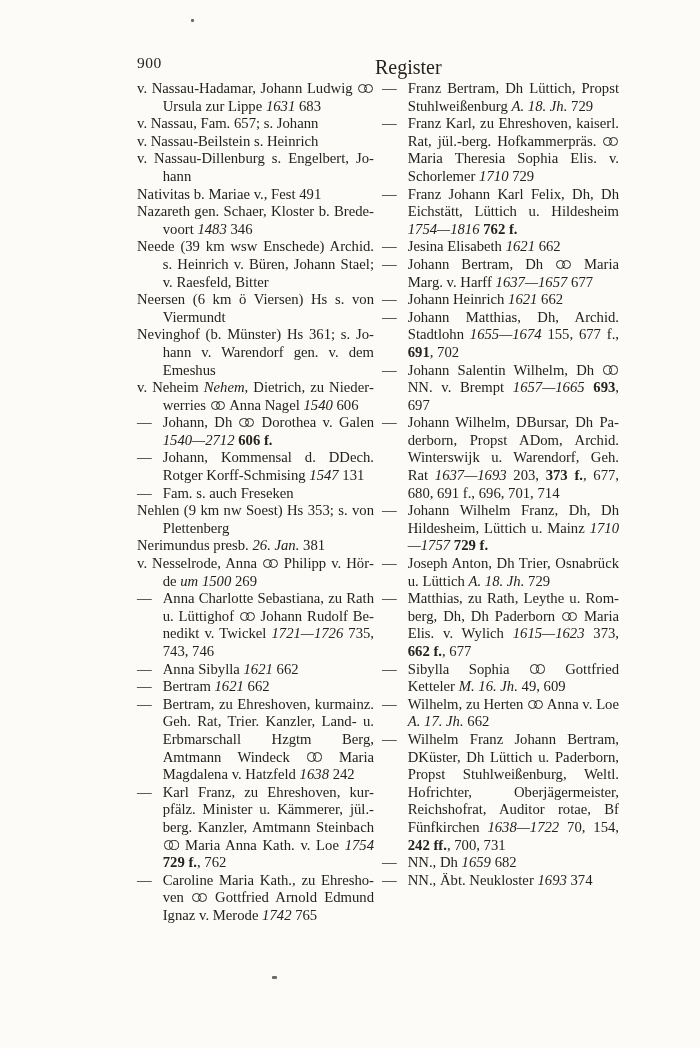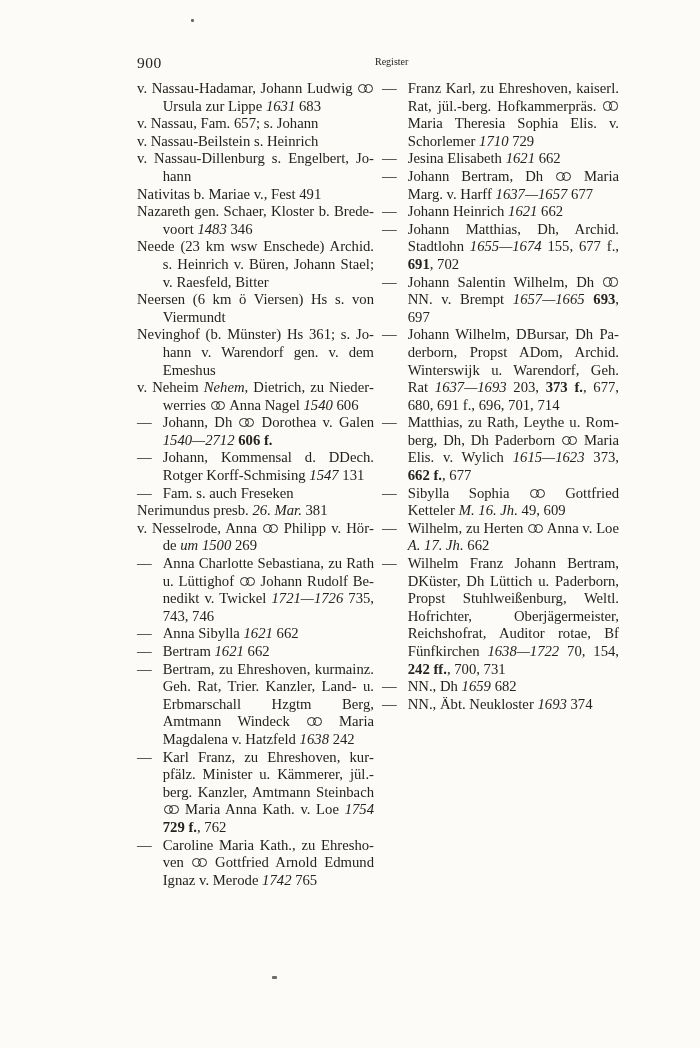--- a/index.html
+++ b/index.html
@@ -10,21 +10,21 @@
   body{
     width:700px;height:1048px;
     background:var(--paper);
     font-family:"Liberation Serif","DejaVu Serif",serif;
     color:var(--ink);
     position:relative;
     overflow:hidden;
   }
   .running-head{position:absolute;top:54px;left:0;width:700px;height:22px;}
   .page-number{position:absolute;left:137px;top:0;font-size:15.5px;letter-spacing:0.5px;}
-  .running-title{position:absolute;left:375px;top:2px;font-size:10px;}
+  .running-title{position:absolute;left:375px;top:2px;font-size:20px;}
   .text-block{
     position:absolute;left:137px;top:80px;width:482px;
     display:flex;gap:8px;align-items:flex-start;
   }
   .col{width:237px;}
   .entry{
     margin:0;
     font-size:14.7px;
     line-height:17.6px;
     text-align:justify;
@@ -73,44 +73,49 @@
 </div>
 
 <div class="text-block">
   <div class="col">
       <p class="entry">v. Nassau-Hadamar, Johann Ludwig <span class="marr"></span> Ursula zur Lippe <i>1631</i> 683</p>
       <p class="entry">v. Nassau, Fam. 657; s. Johann</p>
       <p class="entry">v. Nassau-Beilstein s. Heinrich</p>
       <p class="entry">v. Nassau-Dillenburg s. Engelbert, Jo­hann</p>
       <p class="entry">Nativitas b. Mariae v., Fest 491</p>
       <p class="entry">Nazareth gen. Schaer, Kloster b. Brede­voort <i>1483</i> 346</p>
-      <p class="entry">Neede (23 km wsw Enschede) Archid. s. Heinrich v. Büren, Johann Stael; v. Raesfeld, Bitter</p>
+      <p class="entry">Neede (39 km wsw Enschede) Archid. s. Heinrich v. Büren, Johann Stael; v. Raesfeld, Bitter</p>
       <p class="entry">Neersen (6 km ö Viersen) Hs s. von Viermundt</p>
       <p class="entry">Nevinghof (b. Münster) Hs 361; s. Jo­hann v. Warendorf gen. v. dem Emeshus</p>
       <p class="entry">v. Neheim <i>Nehem</i>, Dietrich, zu Nieder­werries <span class="marr"></span> Anna Nagel <i>1540</i> 606</p>
       <p class="entry"><span class="dash">—</span>Johann, Dh <span class="marr"></span> Dorothea v. Galen <i>1540—2712</i> <b>606 f.</b></p>
       <p class="entry"><span class="dash">—</span>Johann, Kommensal d. DDech. Rotger Korff-Schmising <i>1547</i> 131</p>
       <p class="entry"><span class="dash">—</span>Fam. s. auch Freseken</p>
-      <p class="entry">Nerimundus presb. <i>26. Mar.</i> 381</p>
+      <p class="entry">Nehlen (9 km nw Soest) Hs 353; s. von Plettenberg</p>
+      <p class="entry">Nerimundus presb. <i>26. Jan.</i> 381</p>
       <p class="entry">v. Nesselrode, Anna <span class="marr"></span> Philipp v. Hör­de <i>um 1500</i> 269</p>
       <p class="entry"><span class="dash">—</span>Anna Charlotte Sebastiana, zu Rath u. Lüttighof <span class="marr"></span> Johann Rudolf Be­nedikt v. Twickel <i>1721—1726</i> 735, 743, 746</p>
       <p class="entry"><span class="dash">—</span>Anna Sibylla <i>1621</i> 662</p>
       <p class="entry"><span class="dash">—</span>Bertram <i>1621</i> 662</p>
       <p class="entry"><span class="dash">—</span>Bertram, zu Ehreshoven, kur­mainz. Geh. Rat, Trier. Kanzler, Land- u. Erbmarschall Hzgtm Berg, Amtmann Windeck <span class="marr"></span> Maria Magdalena v. Hatzfeld <i>1638</i> 242</p>
       <p class="entry"><span class="dash">—</span>Karl Franz, zu Ehreshoven, kur­pfälz. Minister u. Kämmerer, jül.-berg. Kanzler, Amtmann Steinbach <span class="marr"></span> Maria Anna Kath. v. Loe <i>1754</i> <b>729 f.</b>, 762</p>
       <p class="entry"><span class="dash">—</span>Caroline Maria Kath., zu Ehresho­ven <span class="marr"></span> Gottfried Arnold Edmund Ignaz v. Merode <i>1742</i> 765</p>
     </div>
   <div class="col">
+      <p class="entry"><span class="dash">—</span>Franz Bertram, Dh Lüttich, Propst Stuhlweißenburg <i>A. 18. Jh.</i> 729</p>
       <p class="entry"><span class="dash">—</span>Franz Karl, zu Ehreshoven, kaiserl. Rat, jül.-berg. Hofkammerpräs. <span class="marr"></span> Maria Theresia Sophia Elis. v. Schorlemer <i>1710</i> 729</p>
+      <p class="entry"><span class="dash">—</span>Franz Johann Karl Felix, Dh, Dh Eichstätt, Lüttich u. Hildesheim <i>1754—1816</i> <b>762 f.</b></p>
       <p class="entry"><span class="dash">—</span>Jesina Elisabeth <i>1621</i> 662</p>
       <p class="entry"><span class="dash">—</span>Johann Bertram, Dh <span class="marr"></span> Maria Marg. v. Harff <i>1637—1657</i> 677</p>
       <p class="entry"><span class="dash">—</span>Johann Heinrich <i>1621</i> 662</p>
       <p class="entry"><span class="dash">—</span>Johann Matthias, Dh, Archid. Stadtlohn <i>1655—1674</i> 155, 677 f., <b>691</b>, 702</p>
       <p class="entry"><span class="dash">—</span>Johann Salentin Wilhelm, Dh <span class="marr"></span> NN. v. Brempt <i>1657—1665</i> <b>693</b>, 697</p>
       <p class="entry"><span class="dash">—</span>Johann Wilhelm, DBursar, Dh Pa­derborn, Propst ADom, Archid. Winterswijk u. Warendorf, Geh. Rat <i>1637—1693</i> 203, <b>373 f.</b>, 677, 680, 691 f., 696, 701, 714</p>
+      <p class="entry"><span class="dash">—</span>Johann Wilhelm Franz, Dh, Dh Hildesheim, Lüttich u. Mainz <i>1710—1757</i> <b>729 f.</b></p>
+      <p class="entry"><span class="dash">—</span>Joseph Anton, Dh Trier, Osna­brück u. Lüttich <i>A. 18. Jh.</i> 729</p>
       <p class="entry"><span class="dash">—</span>Matthias, zu Rath, Leythe u. Rom­berg, Dh, Dh Paderborn <span class="marr"></span> Maria Elis. v. Wylich <i>1615—1623</i> 373, <b>662 f.</b>, 677</p>
       <p class="entry"><span class="dash">—</span>Sibylla Sophia <span class="marr"></span> Gottfried Ketteler <i>M. 16. Jh.</i> 49, 609</p>
       <p class="entry"><span class="dash">—</span>Wilhelm, zu Herten <span class="marr"></span> Anna v. Loe <i>A. 17. Jh.</i> 662</p>
       <p class="entry"><span class="dash">—</span>Wilhelm Franz Johann Bertram, DKüster, Dh Lüttich u. Paderborn, Propst Stuhlweißenburg, Weltl. Hofrichter, Oberjägermeister, Reichshofrat, Auditor rotae, Bf Fünfkirchen <i>1638—1722</i> 70, 154, <b>242 ff.</b>, 700, 731</p>
       <p class="entry"><span class="dash">—</span>NN., Dh <i>1659</i> 682</p>
       <p class="entry"><span class="dash">—</span>NN., Äbt. Neukloster <i>1693</i> 374</p>
     </div>
 </div>
 
 </body></html>

